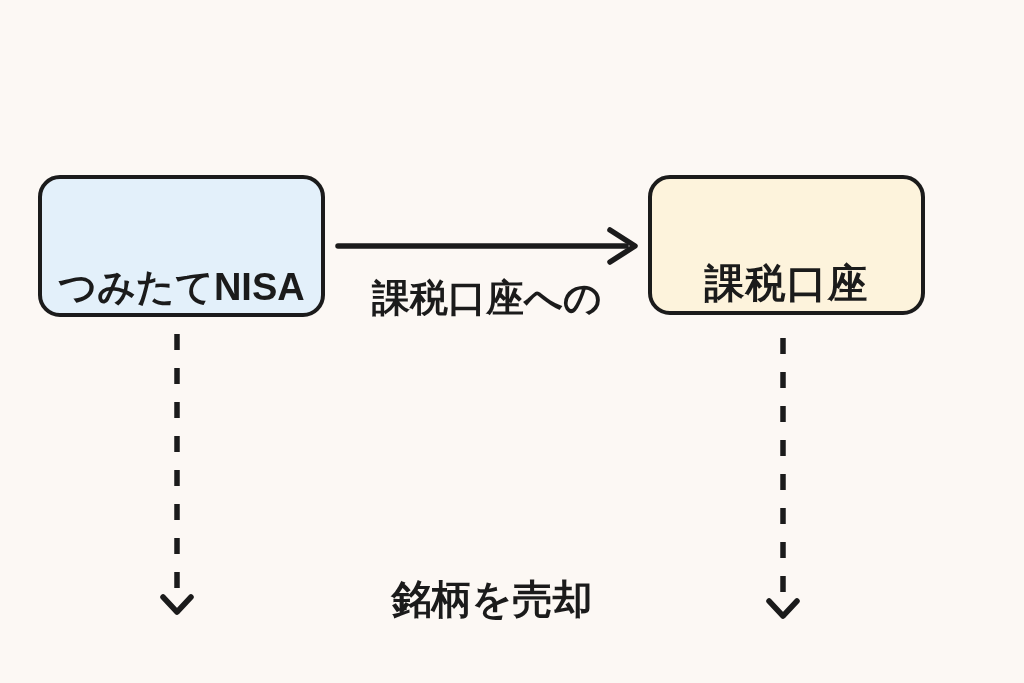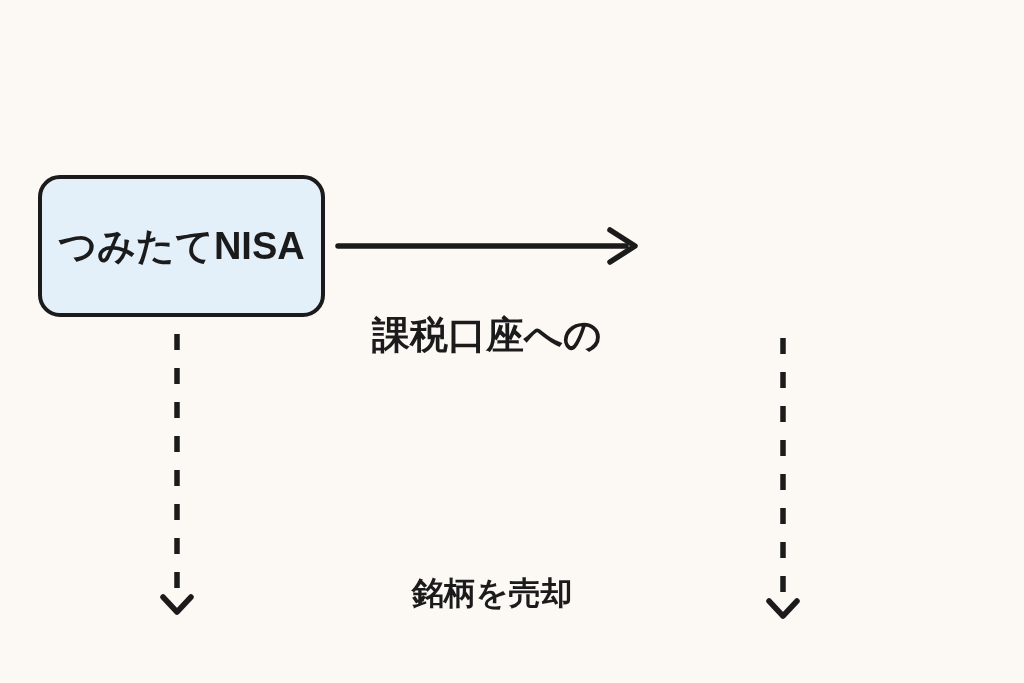--- a/index.html
+++ b/index.html
@@ -30,21 +30,21 @@
     stroke-linecap: round;
     stroke-linejoin: round;
   }
   .arrow-layer line.dashed {
     stroke-dasharray: 16 18;
     stroke-linecap: butt;
   }
   .node {
     position: absolute;
     display: flex;
-    align-items: center;
+    align-items: flex-end;
     justify-content: center;
     box-sizing: border-box;
     border: 4px solid var(--stroke, #1B1B1B);
     border-radius: 22px;
     font-weight: bold;
     color: var(--text, #1B1B1B);
   }
   .node-left {
     left: 38px;
     top: 175px;
@@ -67,27 +67,26 @@
     color: var(--text, #1B1B1B);
     font-weight: bold;
     text-align: center;
   }
   .transfer-label {
     left: 317px;
     top: 272px;
     width: 340px;
     font-size: 38px;
     line-height: 53px;
-    margin-top: 37px;
   }
   .sell-label {
     left: 322px;
     top: 572px;
     width: 340px;
-    font-size: 32px;
+    font-size: 40px;
   }
 </style>
 </head>
 <body>
 
 <div class="canvas">
 
   <svg class="arrow-layer" width="1024" height="683" viewBox="0 0 1024 683" aria-hidden="true">
     <g>
       <line x1="338" y1="246" x2="626" y2="246"></line>
@@ -100,20 +99,23 @@
     <g>
       <line class="dashed" x1="783" y1="338" x2="783" y2="598"></line>
       <polyline points="769,601 783,616 797,601"></polyline>
     </g>
   </svg>
 
   <div class="node node-left">
     <span>つみたてNISA</span>
   </div>
 
+  <div class="node node-right">
+    <span>課税口座</span>
+  </div>
 
   <div class="edge-label transfer-label">
     <div>課税口座への</div>
   </div>
 
   <div class="edge-label sell-label">銘柄を売却</div>
 
 </div>
 
 </body></html>

